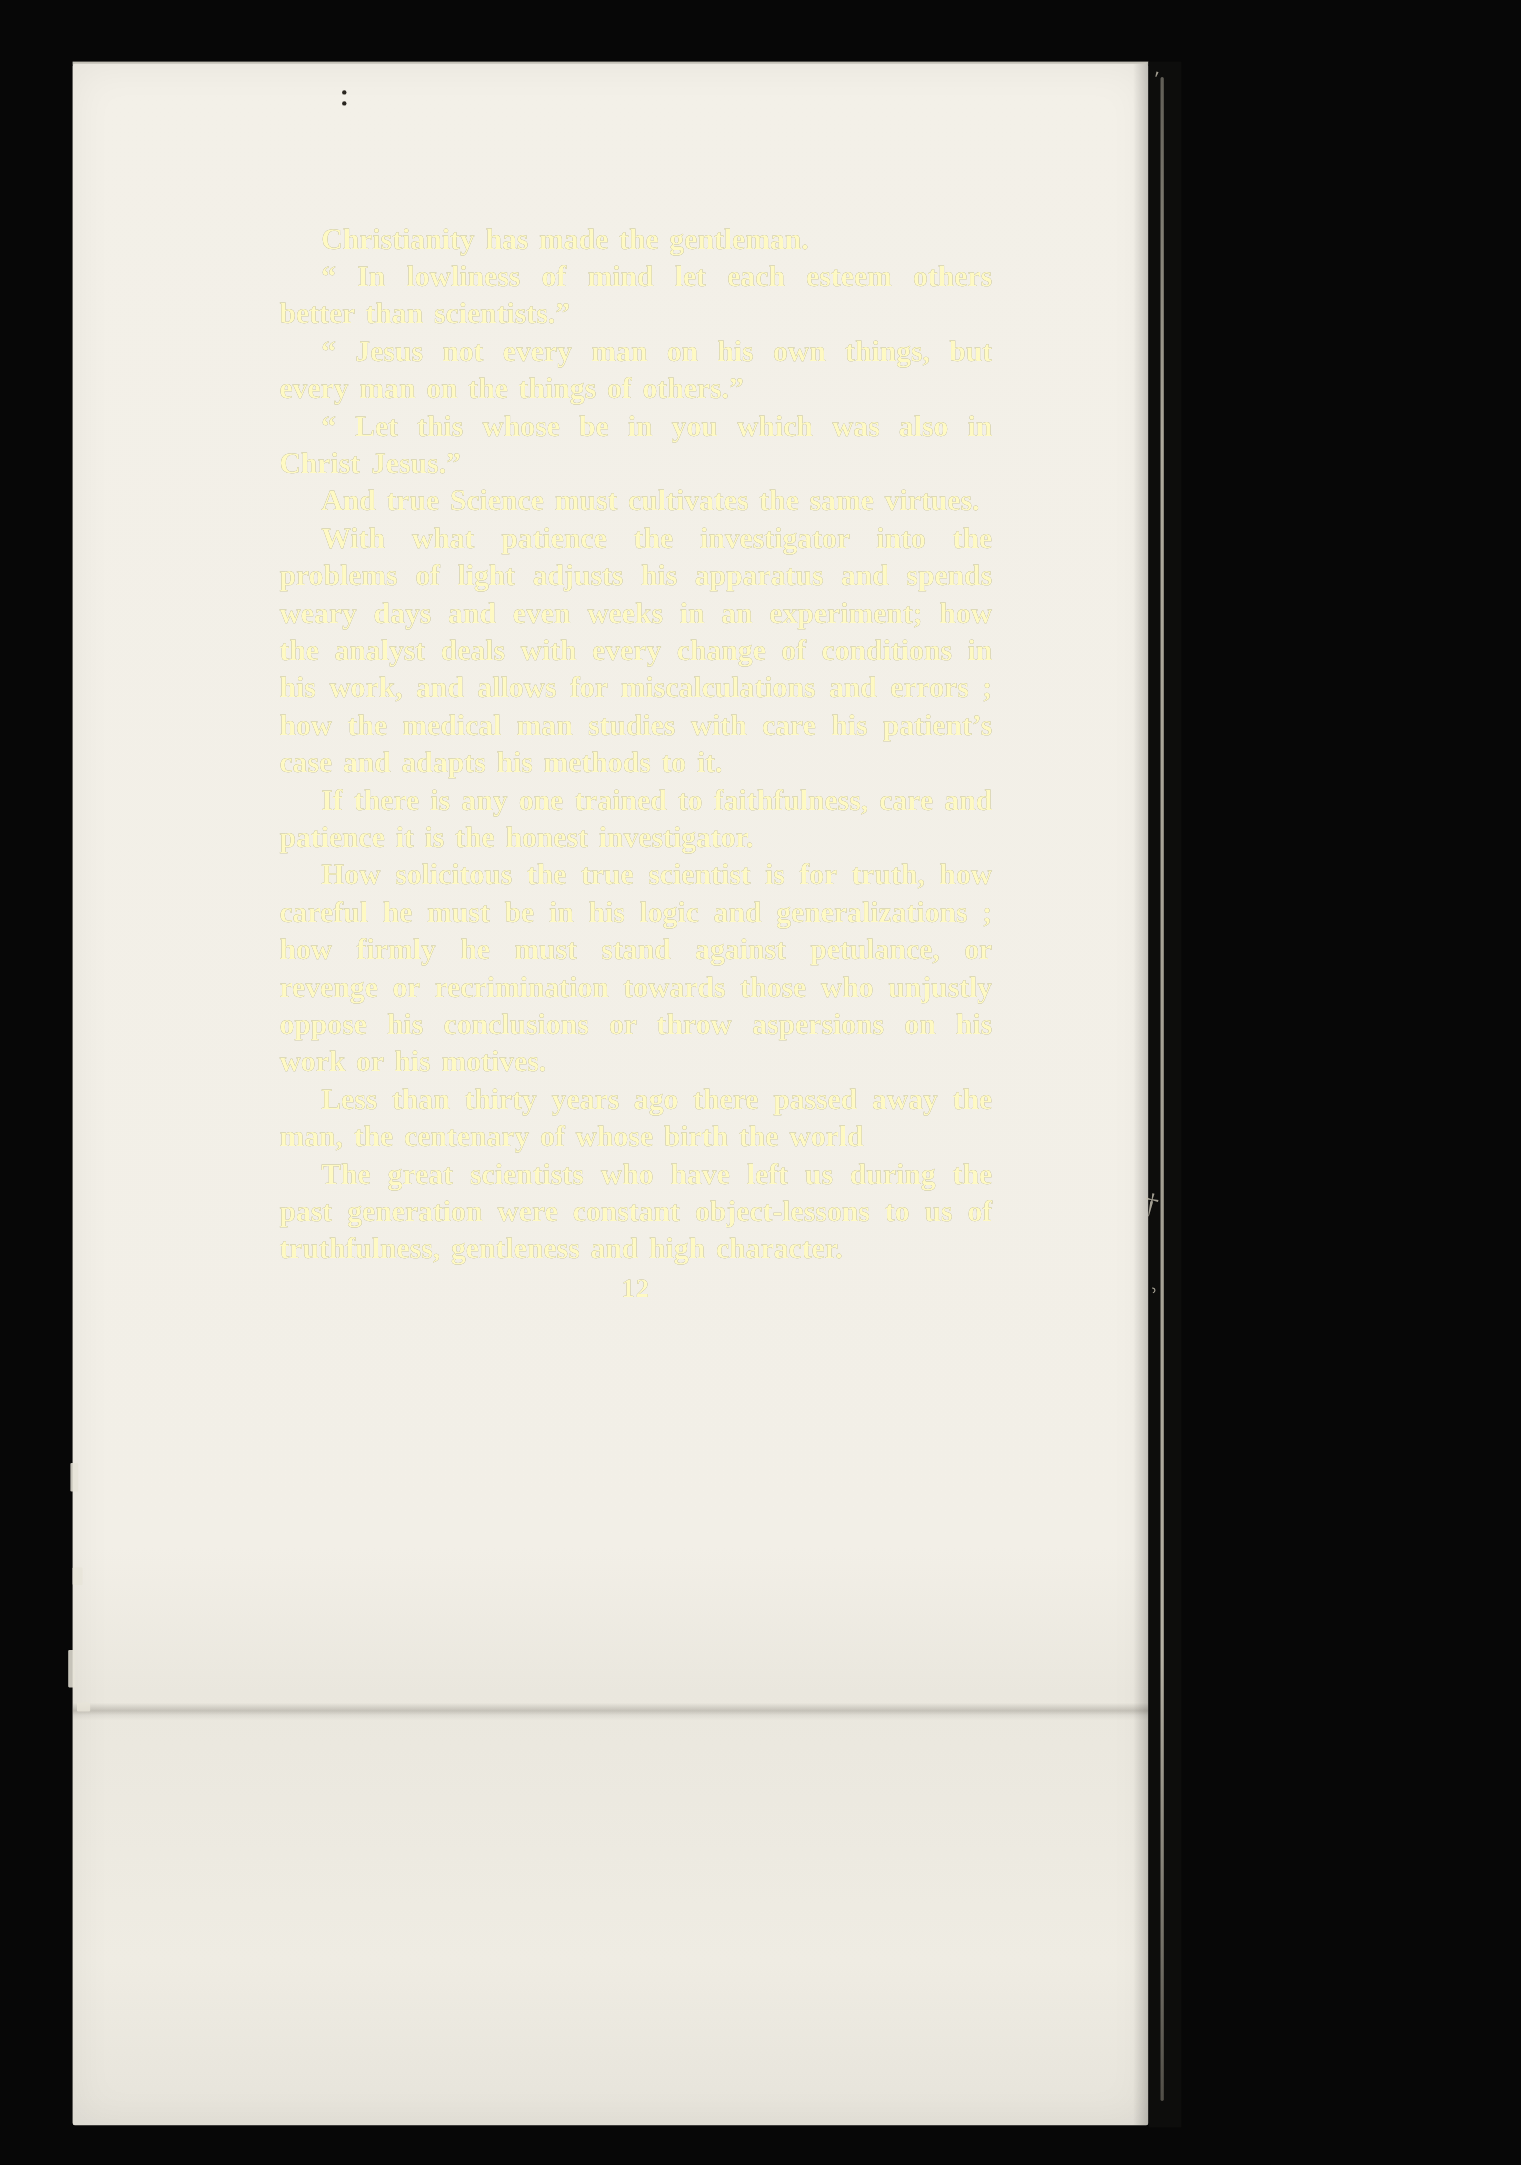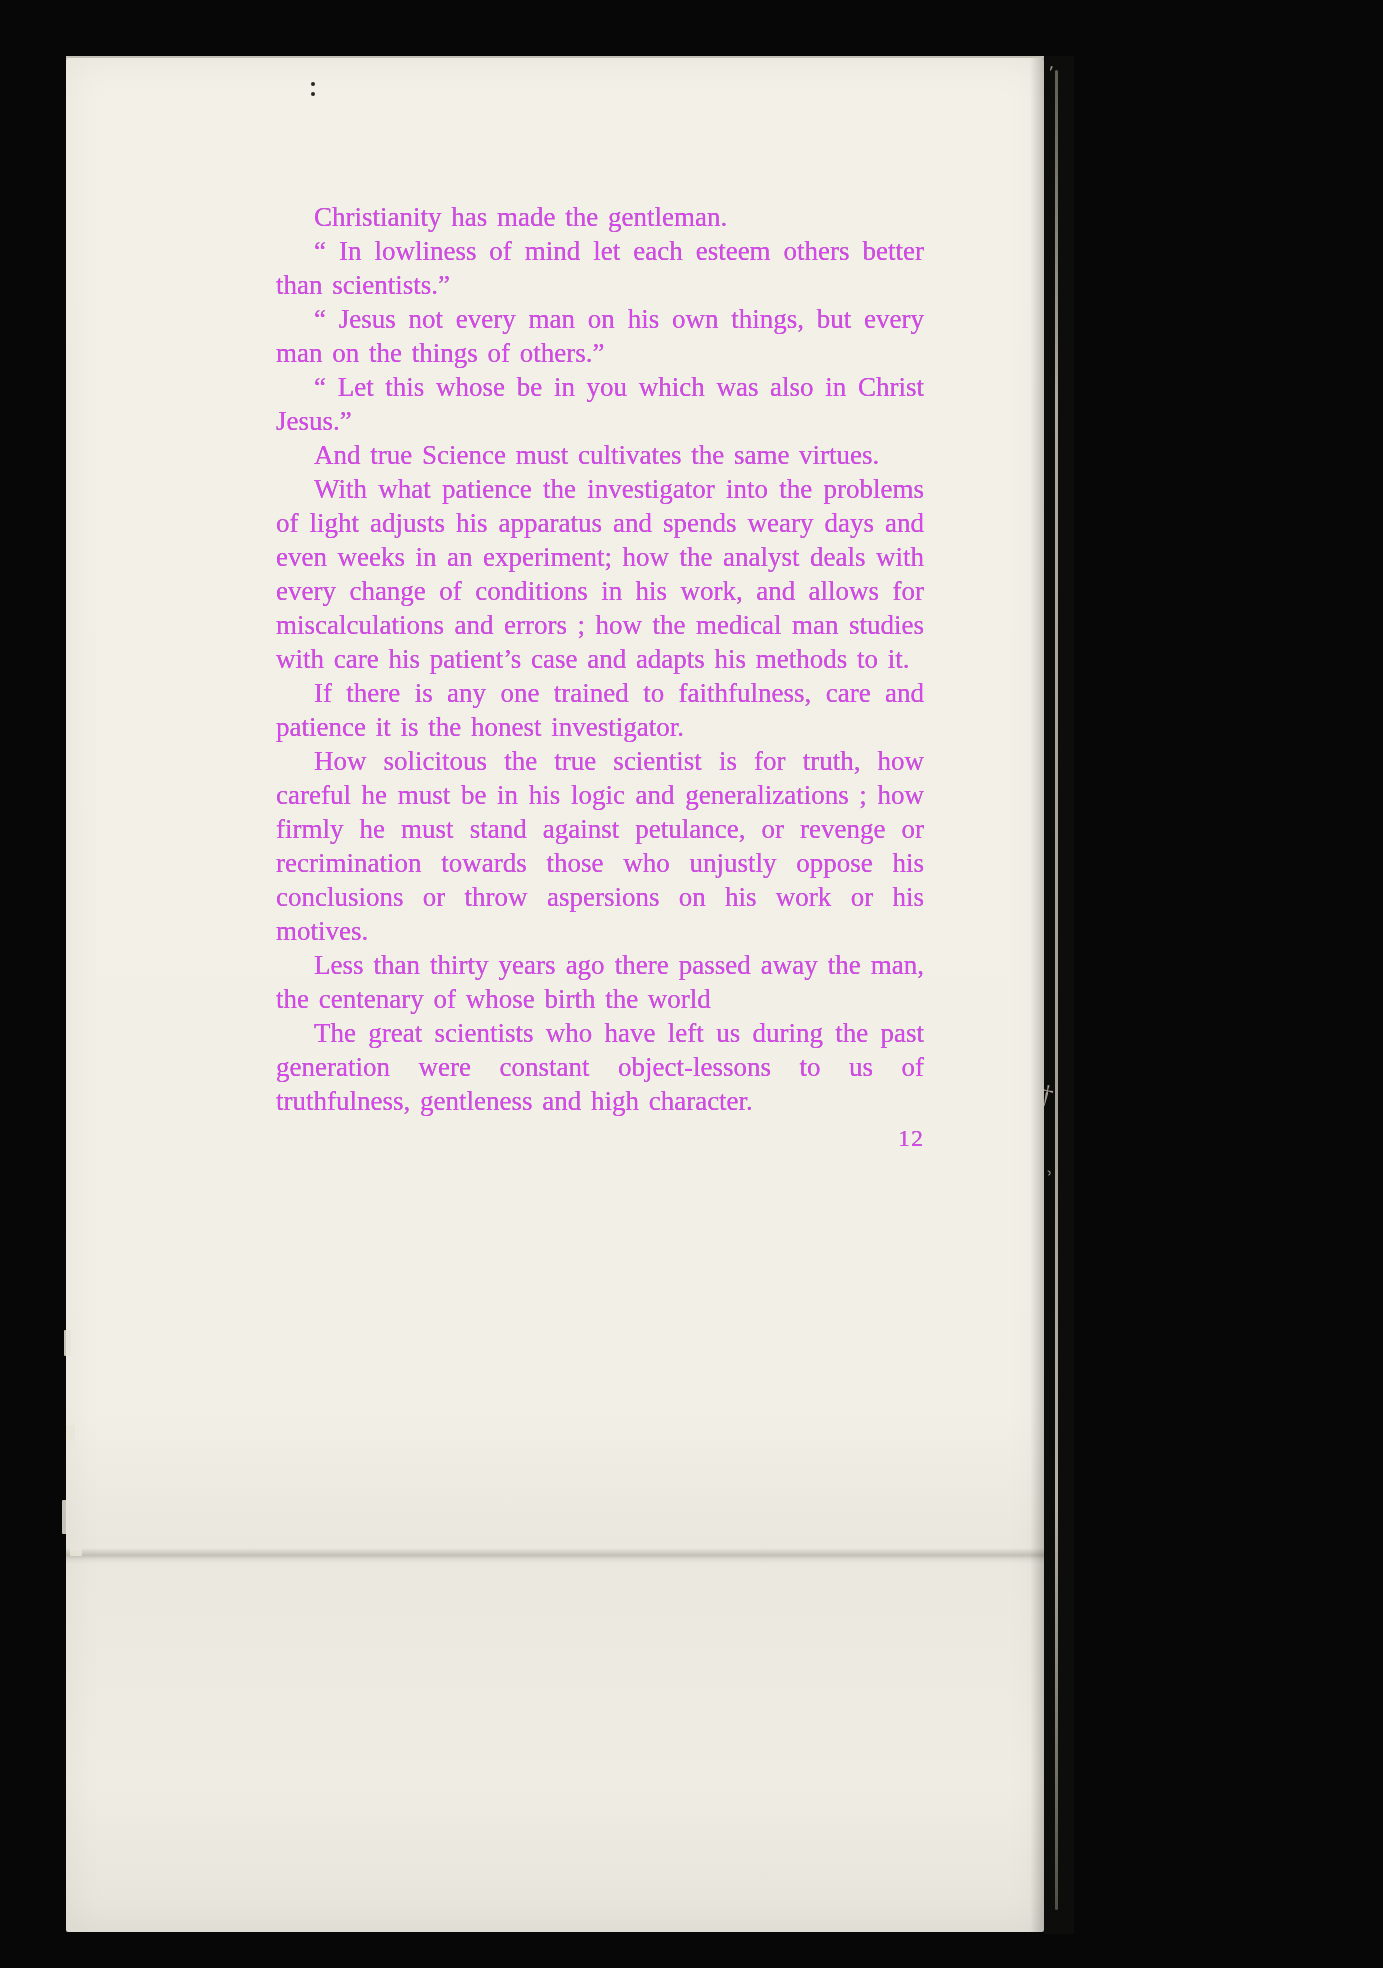--- a/index.html
+++ b/index.html
@@ -92,36 +92,35 @@
     );
     opacity: 0.85;
   }
 
   
   .text-block {
     position: absolute;
     left: 254px;
     top: 200px;
     width: 648px;
-    color: #d946ef;
+    color: #fef9c3;
     font-size: 27px;
     line-height: 34px;
-    font-weight: 400;
+    font-weight: 700;
     text-align: justify;
     word-spacing: 3px;
     text-shadow: 0 0 0.5px rgba(20,16,10,0.55);
-    margin-left: 22px;
   }
   .text-block p {
     margin: 0;
     text-indent: 38px;
   }
   .page-number {
     margin-top: 3px;
-    text-align: right;
+    text-align: center;
     text-indent: 0;
     font-size: 24px;
     letter-spacing: 1px;
     word-spacing: normal;
   }
 
   
   .artifact {
     position: absolute;
     pointer-events: none;

